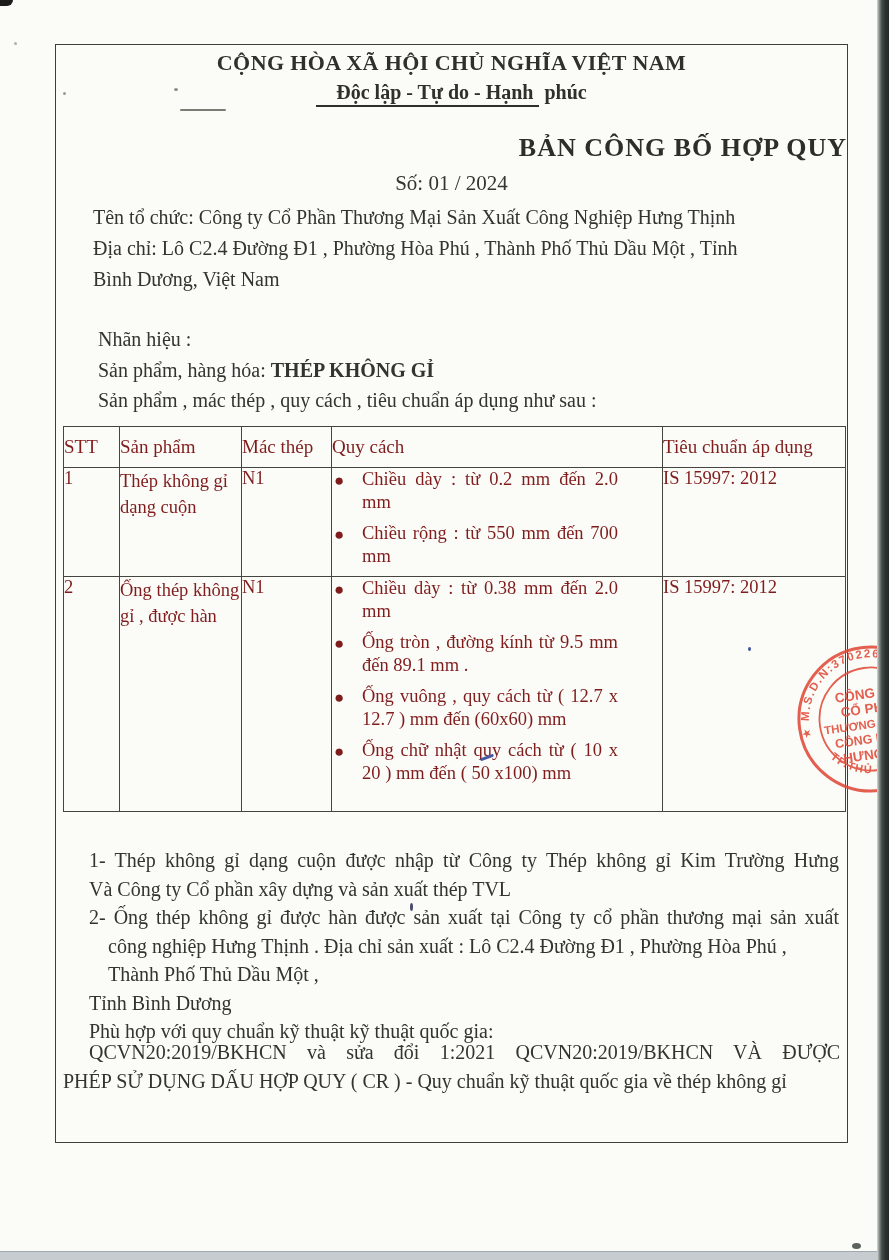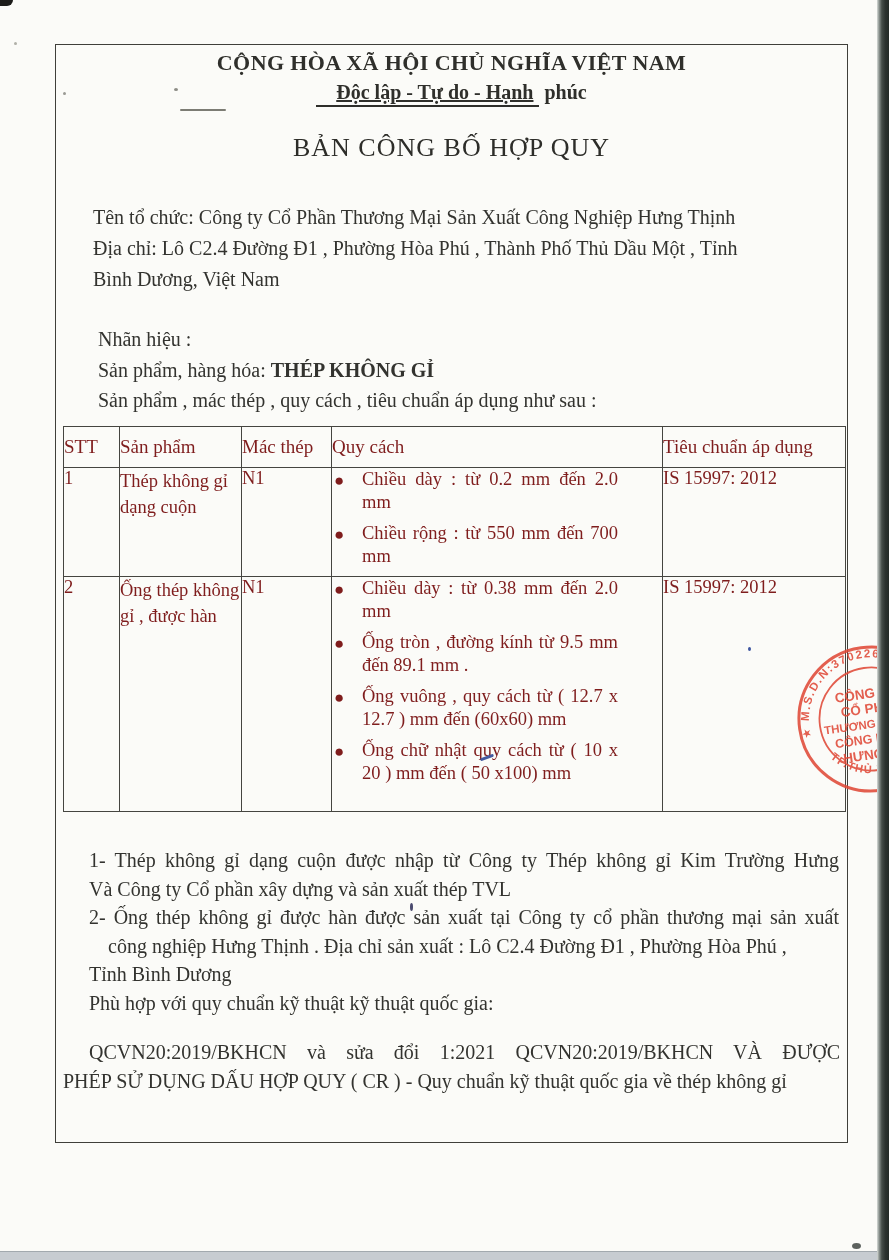--- a/index.html
+++ b/index.html
@@ -26,23 +26,23 @@
   
   .frame{
     position:absolute;left:55px;top:44px;width:791px;height:1097px;
     border:1.5px solid #3f3f3a;background:transparent;z-index:2;
   }
   
   .nat-title{position:absolute;left:0;top:5px;width:100%;text-align:center;
     font-weight:bold;font-size:22px;letter-spacing:.4px;color:#2f2f2b;}
   .motto{position:absolute;left:0;top:36px;width:100%;text-align:center;
     font-weight:bold;font-size:20px;color:#2f2f2b;}
-  .motto .u{border-bottom:2.5px solid #2e2e2a;padding:0 6px 2px 20px;text-decoration:underline;}
-  .doc-title{position:absolute;left:0;top:88px;width:100%;text-align:center;
-    font-weight:normal;font-size:26px;letter-spacing:1px;color:#2d2d29;}
+  .motto .u{border-bottom:2.5px solid #2e2e2a;padding:0 6px 2px 20px;}
+  .doc-title{position:absolute;left:0;top:88px;width:100%;text-align:right;
+    font-weight:bold;font-size:26px;letter-spacing:1px;color:#2d2d29;}
   .doc-number{position:absolute;left:0;top:126px;width:100%;text-align:center;
     font-size:21px;color:#333330;}
   
   .info-a{position:absolute;left:37px;top:157px;font-size:20px;line-height:31px;width:710px;}
   .info-b{position:absolute;left:42px;top:279px;font-size:20px;line-height:30.5px;width:710px;}
   .bold{font-weight:bold;}
   
   table.spec{
     position:absolute;left:7px;top:381px;border-collapse:collapse;table-layout:fixed;
     width:777px;font-size:18.5px;color:#7f1d1d;
@@ -90,20 +90,21 @@
 <div class="speck" style="left:410px;top:903px;width:3px;height:8px;background:#4a4a6e;"></div>
 <div class="speck" style="left:852px;top:1243px;width:9px;height:6px;background:#5c615e;"></div>
 
 <div class="frame">
 
   <div class="nat-title">CỘNG HÒA XÃ HỘI CHỦ NGHĨA VIỆT NAM</div>
 
   <div class="motto"><span class="u">Độc lập - Tự do - Hạnh</span><span> phúc</span></div>
 
   <div class="doc-title">BẢN CÔNG BỐ HỢP QUY</div>
+  <div class="doc-number">Số: 01 / 2024</div>
 
   <div class="info-a">
     <div>Tên tổ chức: Công ty Cổ Phần Thương Mại Sản Xuất Công Nghiệp Hưng Thịnh</div>
     <div>Địa chỉ: Lô C2.4 Đường Đ1 , Phường Hòa Phú , Thành Phố Thủ Dầu Một , Tỉnh</div>
     <div>Bình Dương, Việt Nam</div>
   </div>
 
   <div class="info-b">
     <div>Nhãn hiệu :</div>
     <div><span>Sản phẩm, hàng hóa: </span><span class="bold">THÉP KHÔNG GỈ</span></div>
@@ -162,20 +163,21 @@
         <td class="tc">IS 15997: 2012</td>
       </tr>
     </tbody>
   </table>
 
   <div class="notes">
     <div class="jline">1-  Thép không gỉ dạng cuộn được nhập từ Công ty Thép không gỉ Kim Trường Hưng</div>
     <div>Và Công ty Cổ phần xây dựng và sản xuất thép TVL</div>
     <div class="jline">2-  Ống thép không gỉ được hàn được sản xuất tại Công ty cổ phần thương mại sản xuất</div>
     <div class="ind">công nghiệp Hưng Thịnh . Địa chỉ sản xuất : Lô C2.4 Đường Đ1 , Phường Hòa Phú ,</div>
+    <div class="ind">Thành Phố Thủ Dầu Một ,</div>
     <div>Tỉnh Bình Dương</div>
     <div>Phù hợp với quy chuẩn kỹ thuật kỹ thuật quốc gia:</div>
   </div>
 
   <div class="qcvn">
     <div class="l1">QCVN20:2019/BKHCN  và  sửa  đổi  1:2021  QCVN20:2019/BKHCN  VÀ  ĐƯỢC</div>
     <div>PHÉP SỬ DỤNG DẤU HỢP QUY ( CR ) -  Quy chuẩn kỹ thuật quốc gia về thép không gỉ</div>
   </div>
 
 </div>

